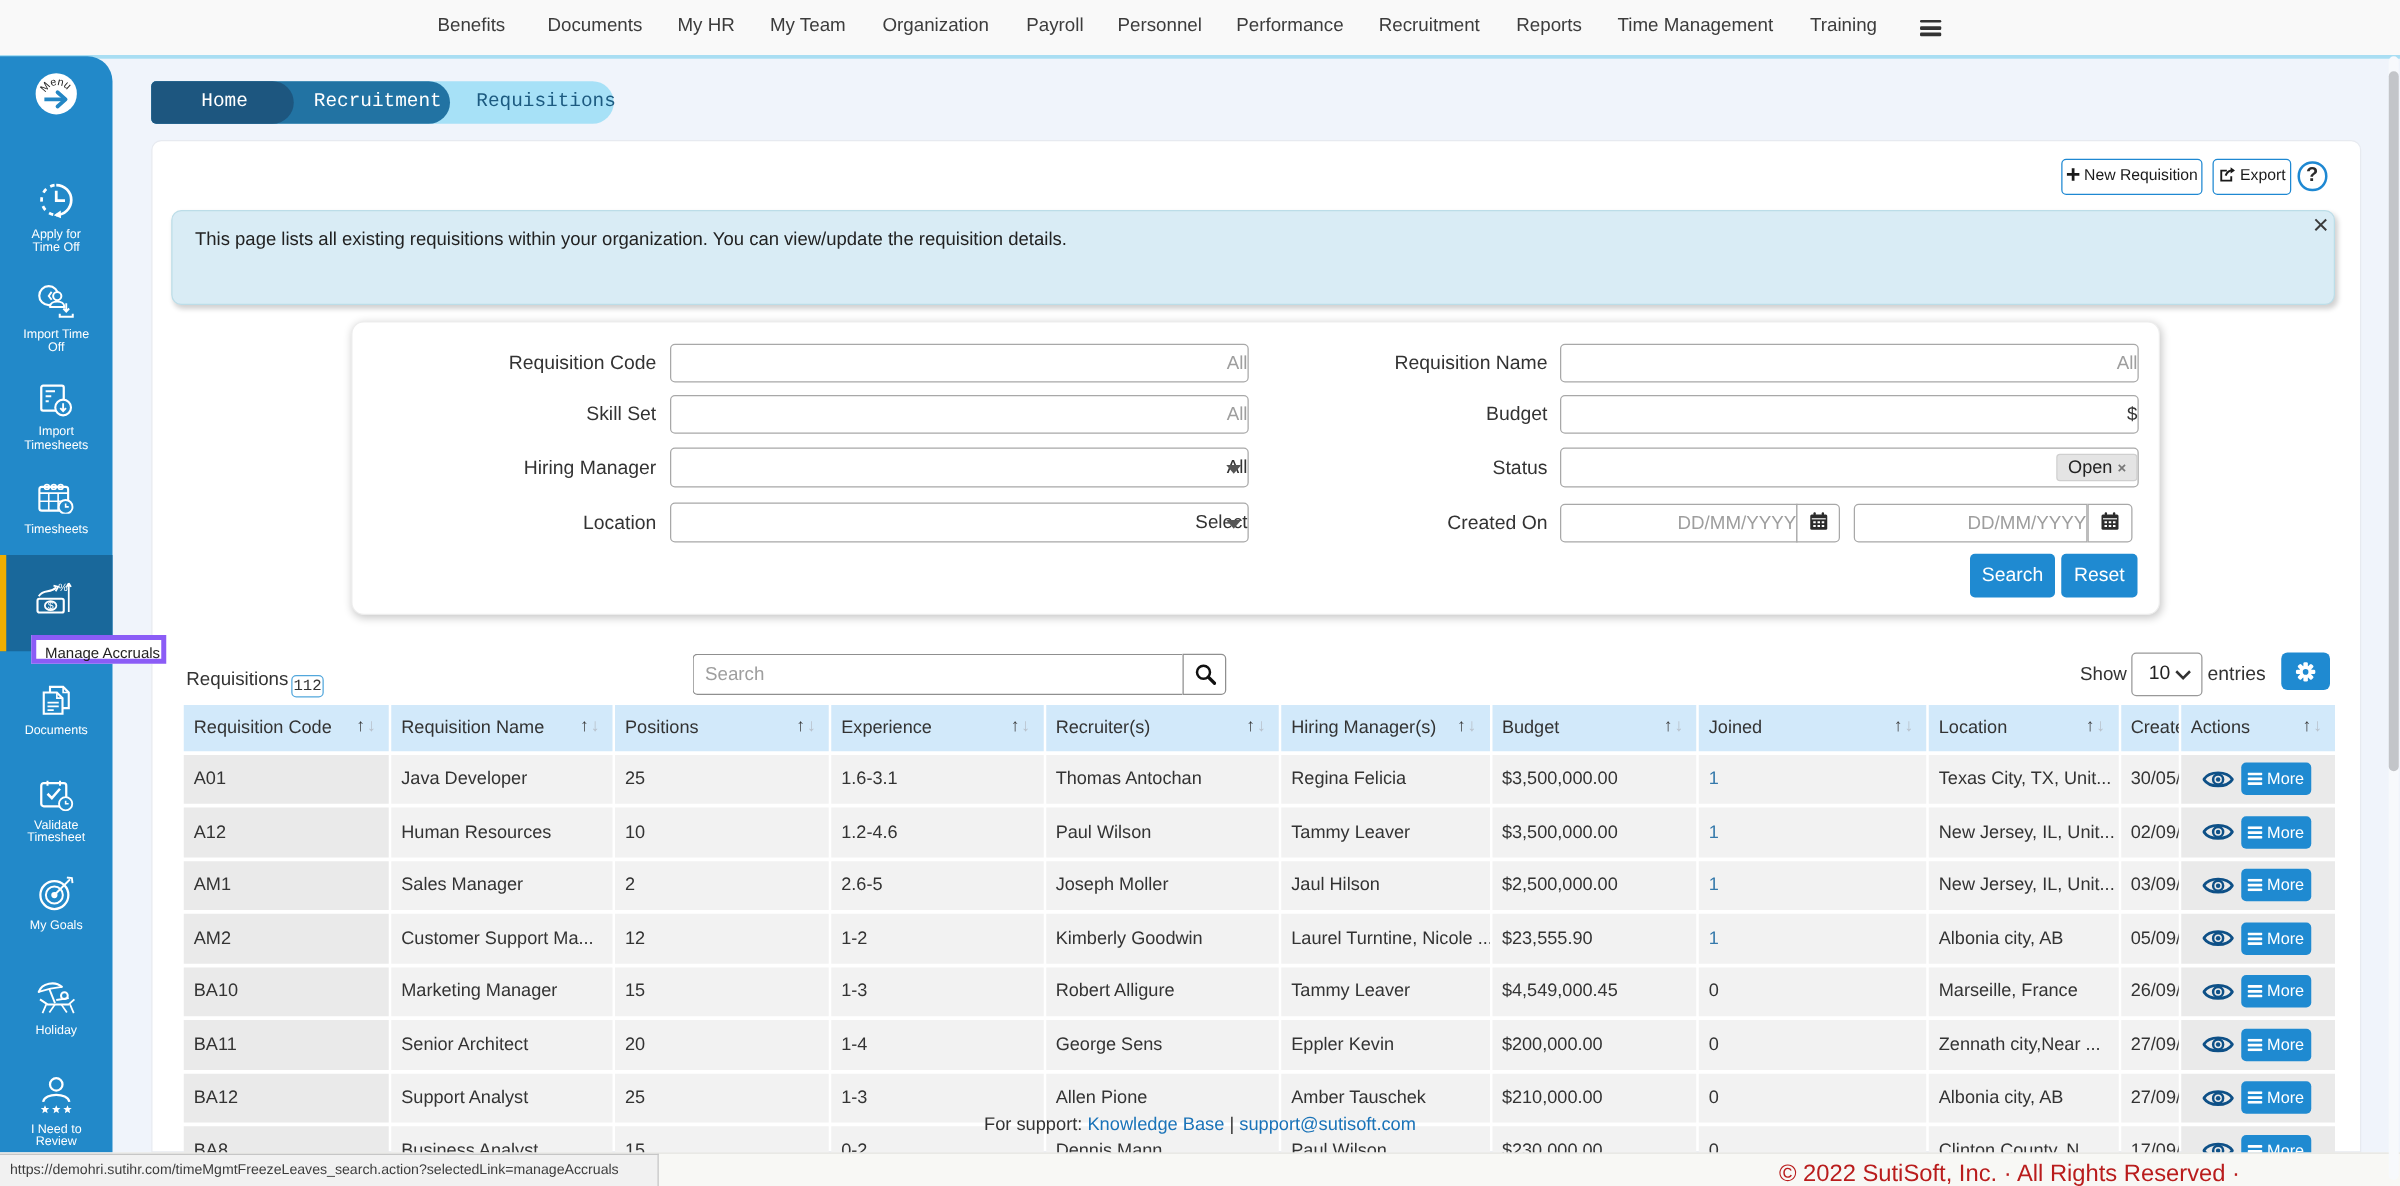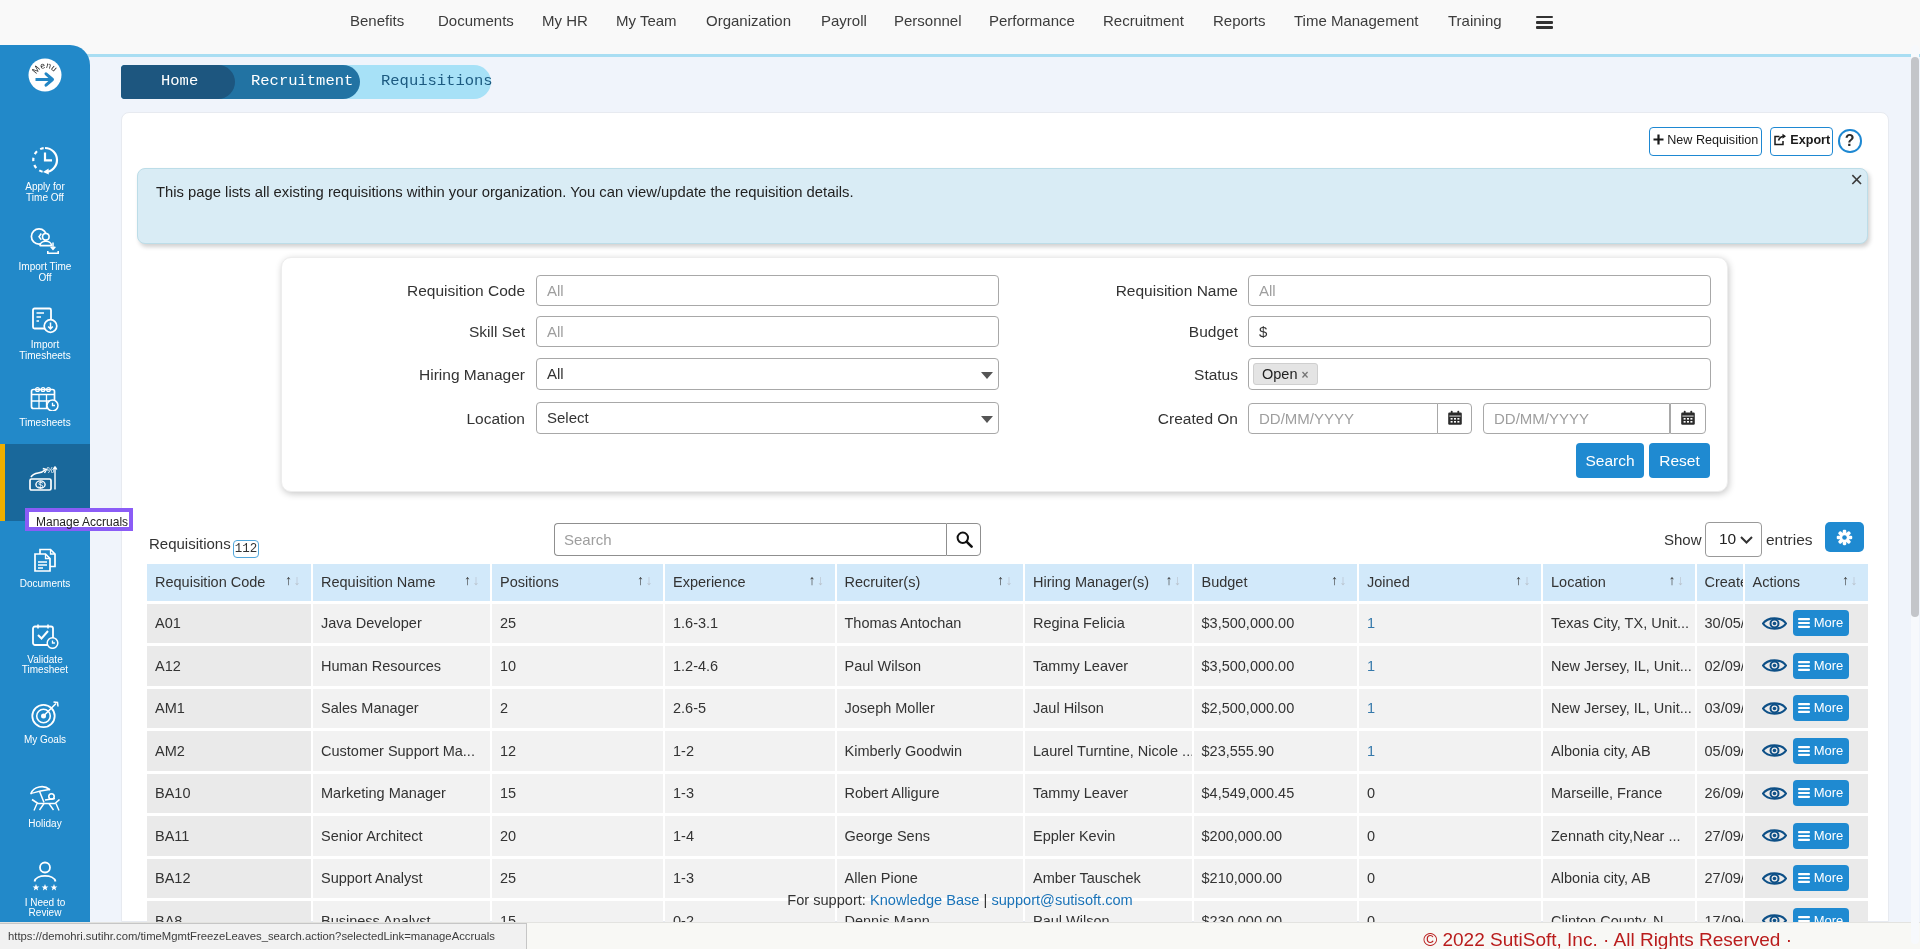--- a/index.html
+++ b/index.html
@@ -1,20 +1,20 @@
 <!DOCTYPE html>
 <html><head>
 <meta charset="utf-8">
 <style>
 * { margin:0; padding:0; box-sizing:border-box; }
 html,body { width:1920px; height:949px; overflow:hidden; }
 body { position:relative; background:#f0f4fb; font-family:"Liberation Sans", sans-serif; color:#333; }
 
 
-#topnav { position:absolute; left:0; top:0; width:1920px; height:57px; background:#f9f9f9; border-bottom:3px solid #a9def3; }
+#topnav { position:absolute; left:0; top:0; width:1920px; height:47px; background:#f9f9f9; border-bottom:3px solid #a9def3; }
 #topnav span { position:absolute; top:0; line-height:42px; font-size:15px; color:#3c3c3c; white-space:nowrap; }
 #burger { position:absolute; left:1536px; top:16px; width:17px; }
 #burger div { height:2.4px; background:#333; margin-bottom:2.8px; border-radius:1px; }
 
 
 #sidebar { position:absolute; left:0; top:45px; width:90px; height:877px; background:#2289c9; border-top-right-radius:20px; }
 .sbitem { position:absolute; width:90px; text-align:center; color:#fff; }
 .sbitem .lbl { font-size:10px; line-height:10.5px; color:#fff; margin-top:3px; }
 .sbactive { position:absolute; left:0; top:399px; width:90px; height:77px; background:#19689b; }
 .sbbar { position:absolute; left:0; top:399px; width:4.5px; height:77px; background:#efae00; }
@@ -32,21 +32,21 @@
 
 
 #infobox { position:absolute; left:137px; top:168px; width:1731px; height:76px; background:#d9ecf5; border:1px solid #bcdde8; border-radius:8px; box-shadow:2px 3px 4px rgba(0,0,0,0.18); font-size:14.8px; color:#222; }
 #infobox .l1 { position:absolute; left:18px; top:15px; }
 #infobox .l2 { position:absolute; left:18px; top:44px; }
 #infobox .x { position:absolute; right:4px; top:-2px; font-size:22px; color:#3a3a3a; }
 
 
 #filter { position:absolute; left:281px; top:257px; width:1447px; height:235px; background:#fff; border:1px solid #ededed; border-radius:10px; box-shadow:1px 2px 7px rgba(0,0,0,0.22); }
 .flbl { position:absolute; width:220px; text-align:right; font-size:15.5px; color:#333; line-height:31px; }
-.finp { position:absolute; height:31.5px; background:#fff; border:1px solid #a8a8a8; border-radius:4px; font-size:15px; line-height:29.5px; padding-left:10px; white-space:nowrap; }
+.finp { position:absolute; height:31.5px; background:#fff; border:1px solid #a8a8a8; border-radius:4px; font-size:15px; line-height:29.5px; padding-left:10px; white-space:nowrap;text-align:right; }
 .ph { color:#9e9e9e; }
 .caret { position:absolute; right:5px; top:13px; width:0; height:0; border-left:6px solid transparent; border-right:6px solid transparent; border-top:7px solid #555; }
 .fbtn { position:absolute; top:442.7px; height:35px; background:#1f8ad1; color:#fff; border-radius:4px; font-size:15.5px; text-align:center; line-height:35px; }
 .calb { text-align:center; padding-left:0 !important; }
 .calb svg { vertical-align:middle; margin-top:-3px; }
 
 
 #reqlbl { position:absolute; left:149px; top:535px; font-size:15px; color:#333; }
 #reqbadge { position:absolute; left:233px; top:539.5px; width:26px; height:18.5px; border:1px solid #52a7dc; border-radius:4px; font-size:12.5px; color:#333; text-align:center; line-height:17px;font-family:Liberation Mono, monospace; }
 #searchin { position:absolute; left:554px; top:522.6px; width:392px; height:33px; border:1px solid #8f8f8f; border-radius:4px 0 0 4px; border-right:none; background:#fff; font-size:15px; color:#9e9e9e; line-height:31px; padding-left:9px; }
@@ -198,21 +198,21 @@
 <div class="crumb" style="left:121px; width:370px; background:#a7e1f7; z-index:1"></div>
 <div class="crumb" style="left:121px; width:239px; background:#2273a3; z-index:2"></div>
 <div class="crumb" style="left:121px; width:113.5px; background:#1d567f; z-index:3"></div>
 <div class="crumbtxt" style="left:161px; color:#fff; z-index:4">Home</div>
 <div class="crumbtxt" style="left:251px; color:#fff; z-index:4">Recruitment</div>
 <div class="crumbtxt" style="left:381px; color:#1c5a80; z-index:4">Requisitions</div>
 
 <div class="obtn" style="left:1649px; width:113px;"><svg width="11" height="11" viewBox="0 0 11 11" style="vertical-align:-1px">
       <path d="M5.5 0.5 V10.5 M0.5 5.5 H10.5" stroke="#1a1a1a" stroke-width="2.2"></path>
     </svg> New Requisition</div>
-<div class="obtn" style="left:1770px; width:63px;font-weight:bold;"><svg width="14" height="13" viewBox="0 0 14 13" style="vertical-align:-2px">
+<div class="obtn" style="left:1770px; width:63px;"><svg width="14" height="13" viewBox="0 0 14 13" style="vertical-align:-2px">
       <path d="M6.5 3.5 H2 V11.5 H10 V8" fill="none" stroke="#1a1a1a" stroke-width="1.5"></path>
       <path d="M5.5 7.5 C6.5 4.5 9 3.2 11.5 3.2" fill="none" stroke="#1a1a1a" stroke-width="1.6"></path>
       <path d="M9.5 0.8 L13 3.3 L9.5 5.8 Z" fill="#1a1a1a"></path>
     </svg> Export</div>
 <div id="helpc">?</div>
 
 <div id="infobox">
   <div class="l1">This page lists all existing requisitions within your organization. You can view/update the requisition details.</div>
   <div class="x">×</div>
 </div>

